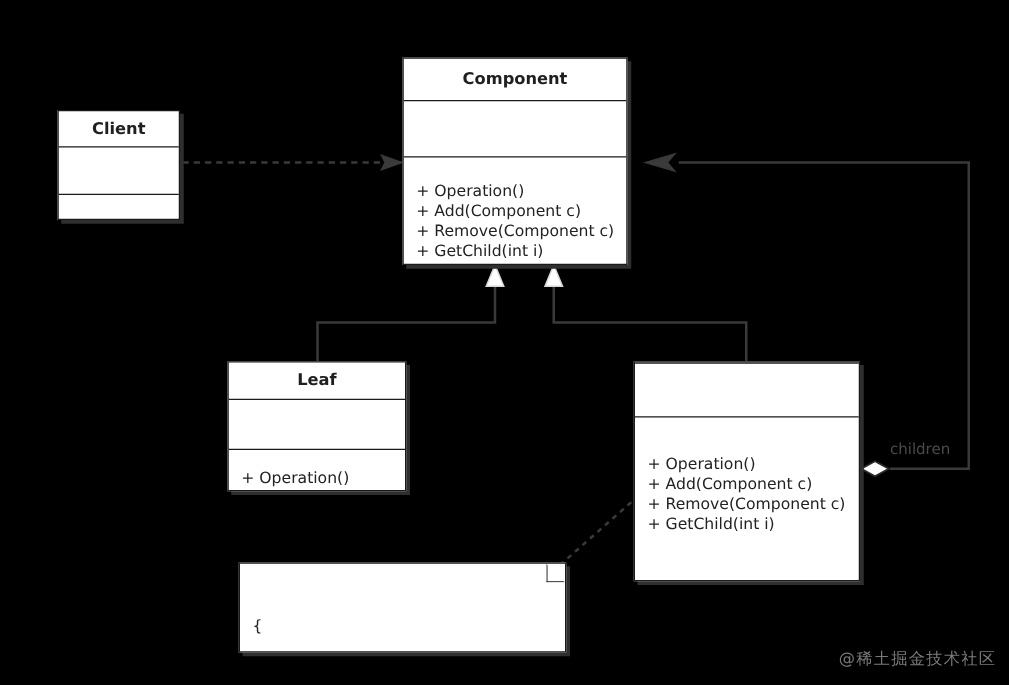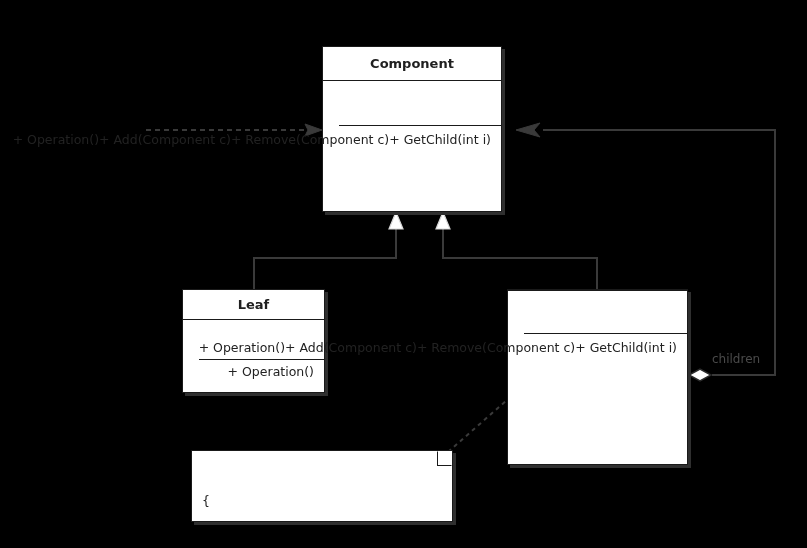--- a/index.html
+++ b/index.html
@@ -39,22 +39,22 @@
     border-top: 1px solid #1a1a1a;
     box-sizing: border-box;
   }
   .uml-attrs {
     box-sizing: border-box;
   }
   .uml-ops {
     box-sizing: border-box;
     padding: 6px 10px 4px 10px;
     display: flex;
+    flex-direction: column;
     justify-content: flex-end;
-    margin-left: 16px;
   }
   .uml-ops .op-line {
     color: #222222;
     font-size: 12.5px;
     line-height: 16px;
     white-space: pre;
   }
 
   
   .uml-note {
@@ -150,20 +150,25 @@
       <polyline points="597,289 597,258 443,258 443,228" fill="none" stroke="#3a3a3a" stroke-width="2"></polyline>
       <polygon points="443,212 436,229 450,229" fill="#ffffff" stroke="#d8d8d8" stroke-width="1.2"></polygon>
     </g>
 
     
     <g>
       <line x1="448" y1="452" x2="507" y2="400" stroke="#3a3a3a" stroke-width="2" stroke-dasharray="4,4"></line>
     </g>
   </svg>
 
+  <div class="uml-class" style="left:46px; top:88px; width:98px; height:88px;">
+    <div class="uml-name" style="height:28px;">Client</div>
+    <div class="uml-sep uml-attrs" style="height:38px;"></div>
+    <div class="uml-sep uml-ops" style="height:22px; padding:0;"></div>
+  </div>
 
   <div class="uml-class" style="left:322px; top:46px; width:180px; height:166px;">
     <div class="uml-name" style="height:33px;">Component</div>
     <div class="uml-sep uml-attrs" style="height:45px;"></div>
     <div class="uml-sep uml-ops" style="height:88px;">
       <div class="op-line">+ Operation()</div>
       <div class="op-line">+ Add(Component c)</div>
       <div class="op-line">+ Remove(Component c)</div>
       <div class="op-line">+ GetChild(int i)</div>
     </div>
@@ -191,14 +196,15 @@
     <div class="note-fold"></div>
     <div class="note-body">
       <div>{</div>
       
       
     </div>
   </div>
 
   <div class="wire-label" style="left:712px; top:352px;">children</div>
 
+  <div class="watermark">@稀土掘金技术社区</div>
 
 </div>
 
 </body></html>

